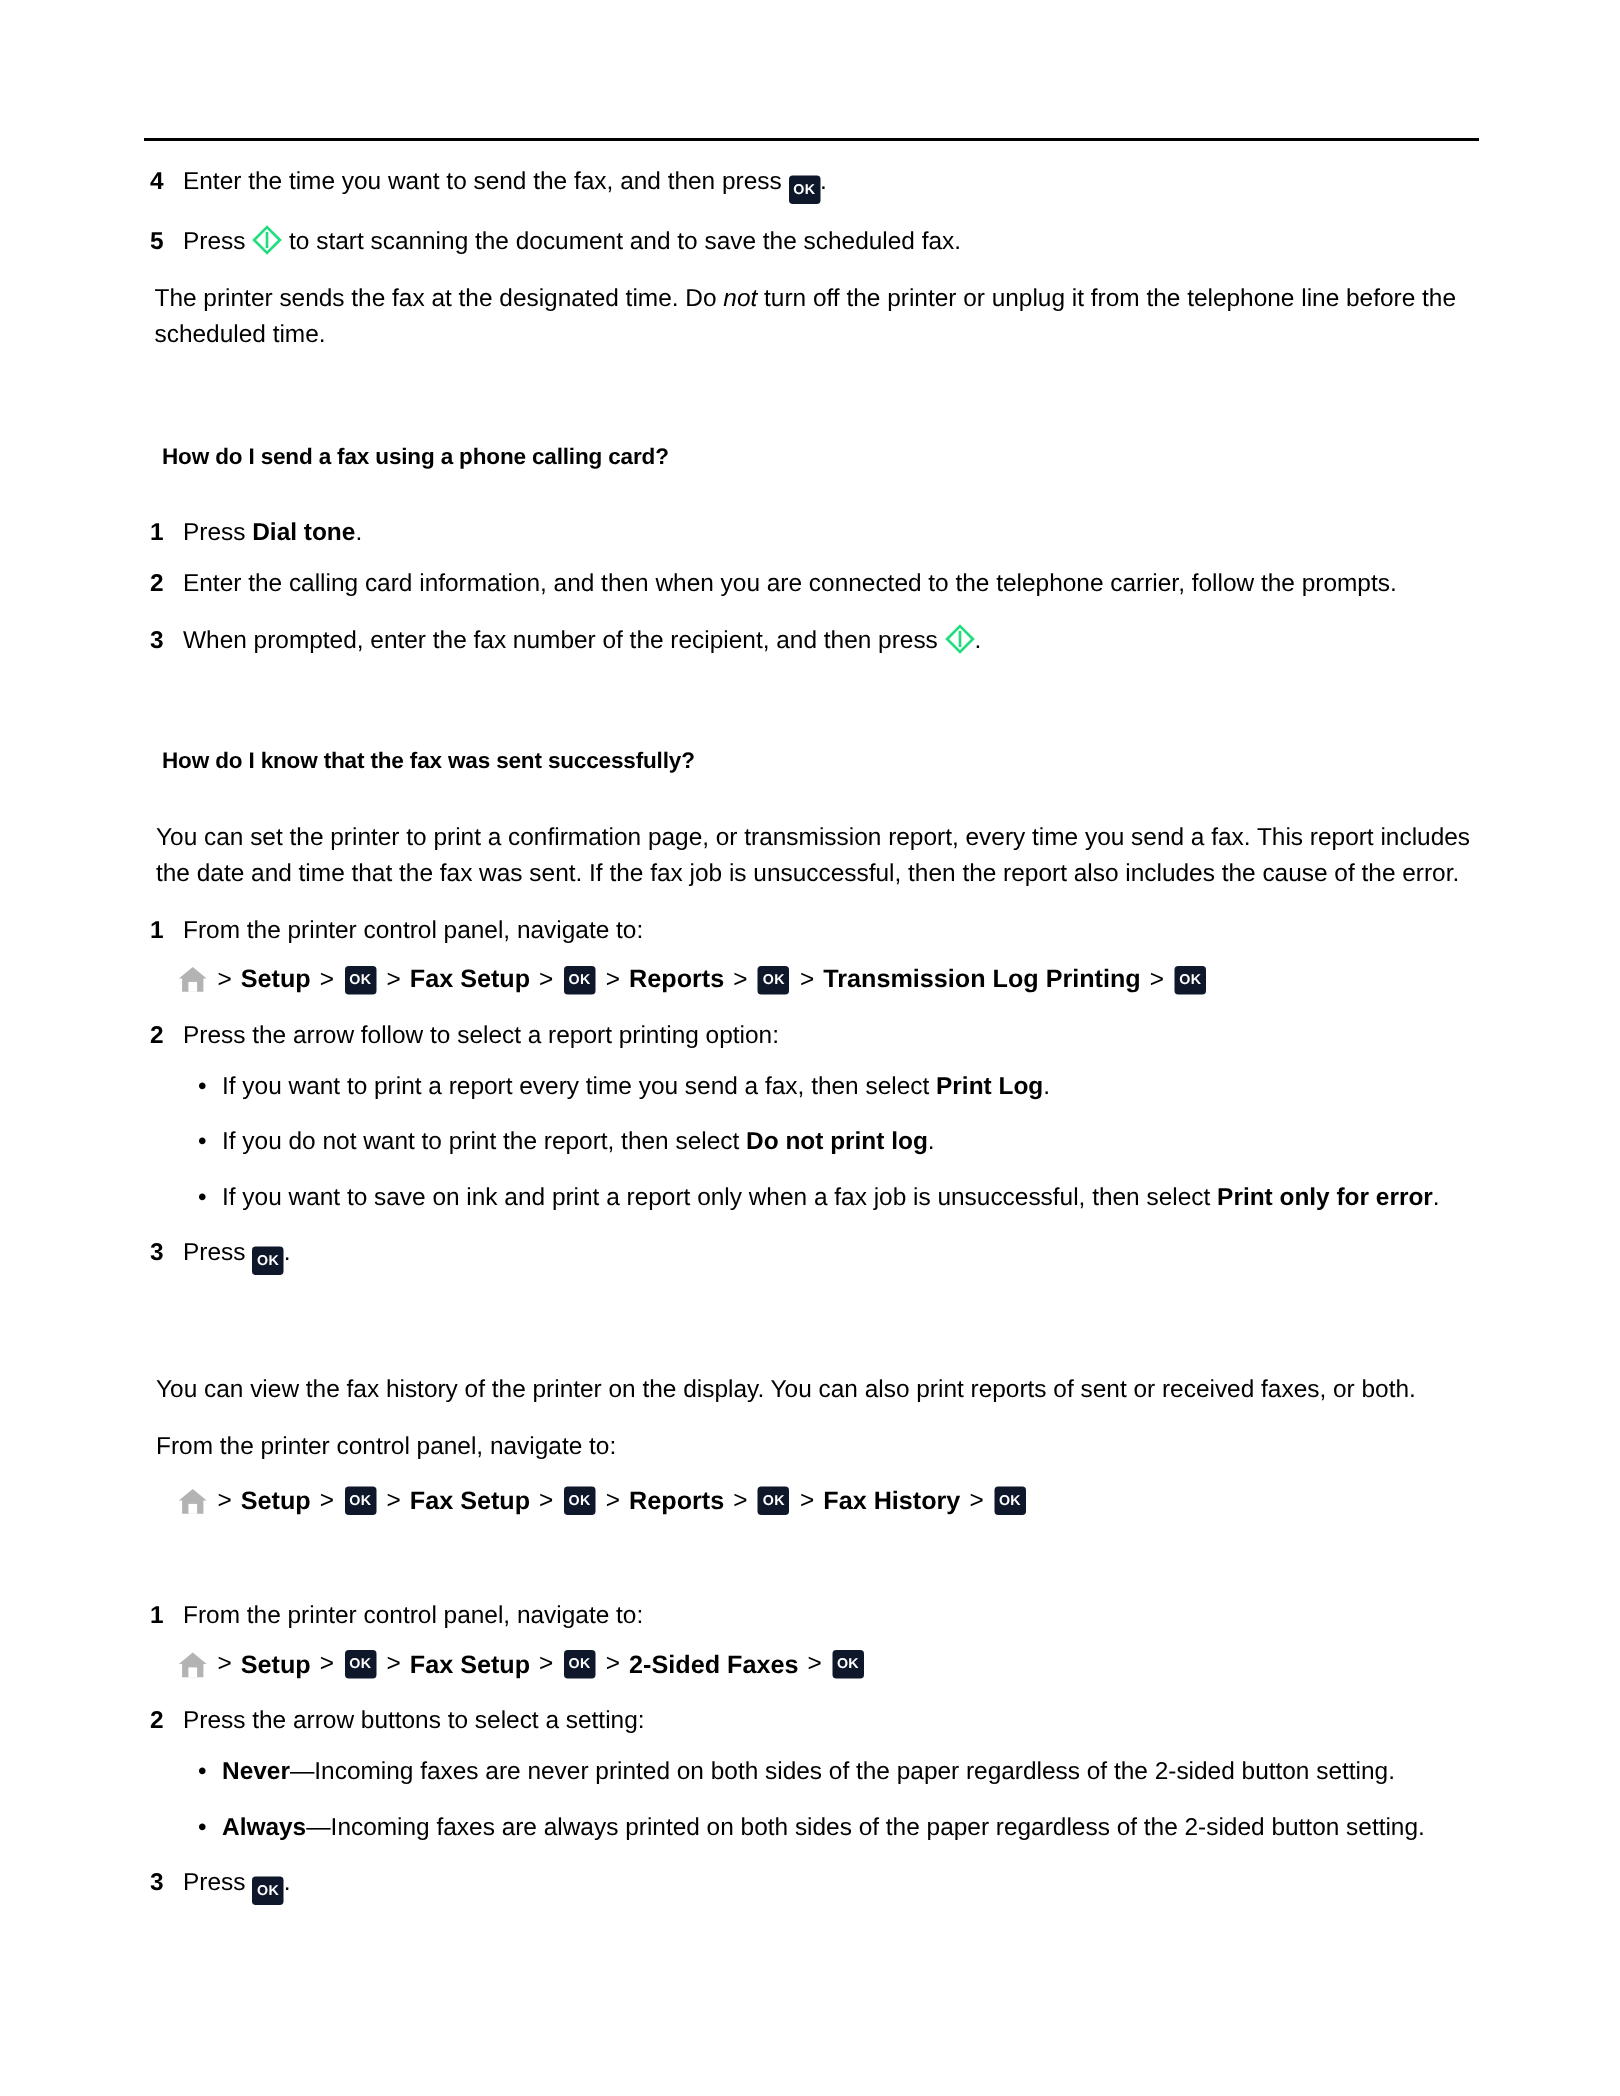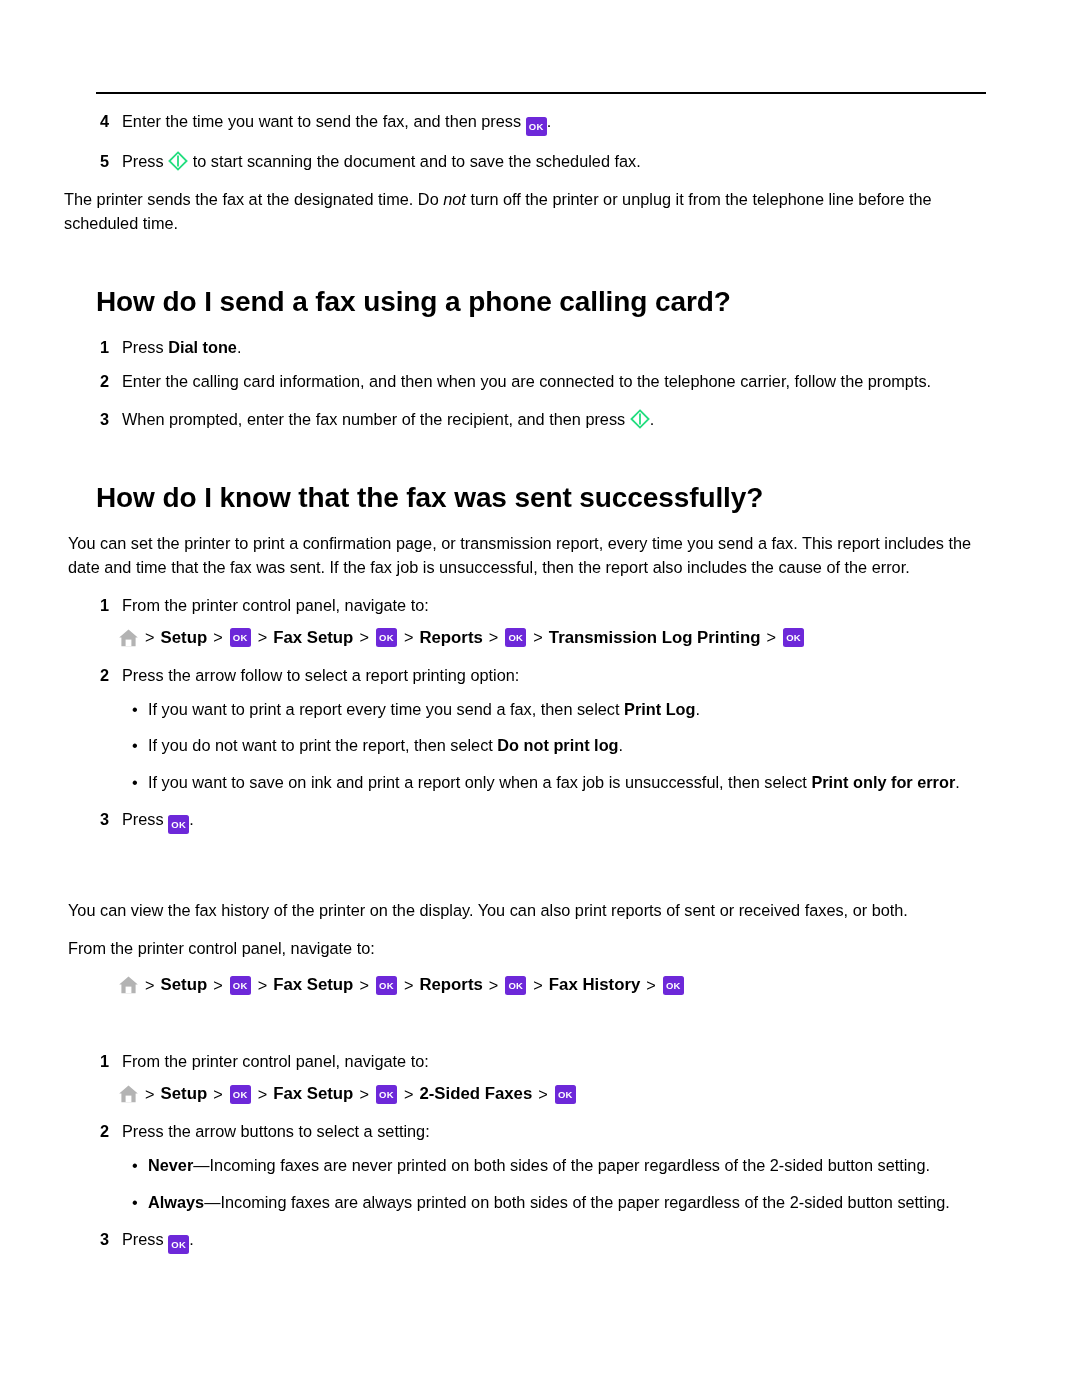--- a/index.html
+++ b/index.html
@@ -44,23 +44,23 @@
   
   .content {
     position: absolute;
     left: 0;
     top: 110px;
     width: 1080px;
   }
 
   
   h2.section-heading {
-    font-size: 28px;
+    font-size: 15px;
     font-weight: bold;
-    margin: 0;
+    margin: 12px;
     padding: 0 0 0 96px;
     letter-spacing: -0.1px;
     line-height: 1.25;
   }
   .sp-h-before { height: 34px; }
   .sp-h-after  { height: 17px; }
 
   
   .olist { padding: 0; margin: 0; }
   .oitem {
@@ -75,30 +75,30 @@
     position: absolute;
     left: 100px;
     top: 0;
     font-weight: bold;
     font-size: 16.3px;
   }
   .oitem.tight { margin-bottom: 10px; }
 
   
   .cont {
-    padding-left: 64px;
+    padding-left: 103px;
     padding-right: 92px;
     font-size: 16.3px;
     line-height: 1.47;
     margin: 0 0 14px 0;
   }
 
   
   .body-para {
-    padding-left: 68px;
+    padding-left: 104px;
     padding-right: 92px;
     font-size: 16.3px;
     line-height: 1.47;
     margin: 0 0 14px 0;
   }
 
   
   .blist { margin: 0 0 10px 0; padding: 0; }
   .bitem {
     position: relative;
@@ -127,21 +127,21 @@
     font-weight: bold;
     gap: 0;
   }
   .navline .seg { font-weight: bold; }
   .navline .sep { font-weight: normal; padding: 0 6px; font-size: 16.3px; }
 
   
   .key-ok {
     display: inline-block;
     vertical-align: -3px;
-    background: #6d28d9;
+    background: #0f172a;
     color: #ffffff;
     font-family: "Liberation Sans", sans-serif;
     font-weight: bold;
     font-size: 9.5px;
     line-height: 19px;
     height: 19px;
     min-width: 21px;
     text-align: center;
     border-radius: 2.5px;
     padding: 0 2px;

